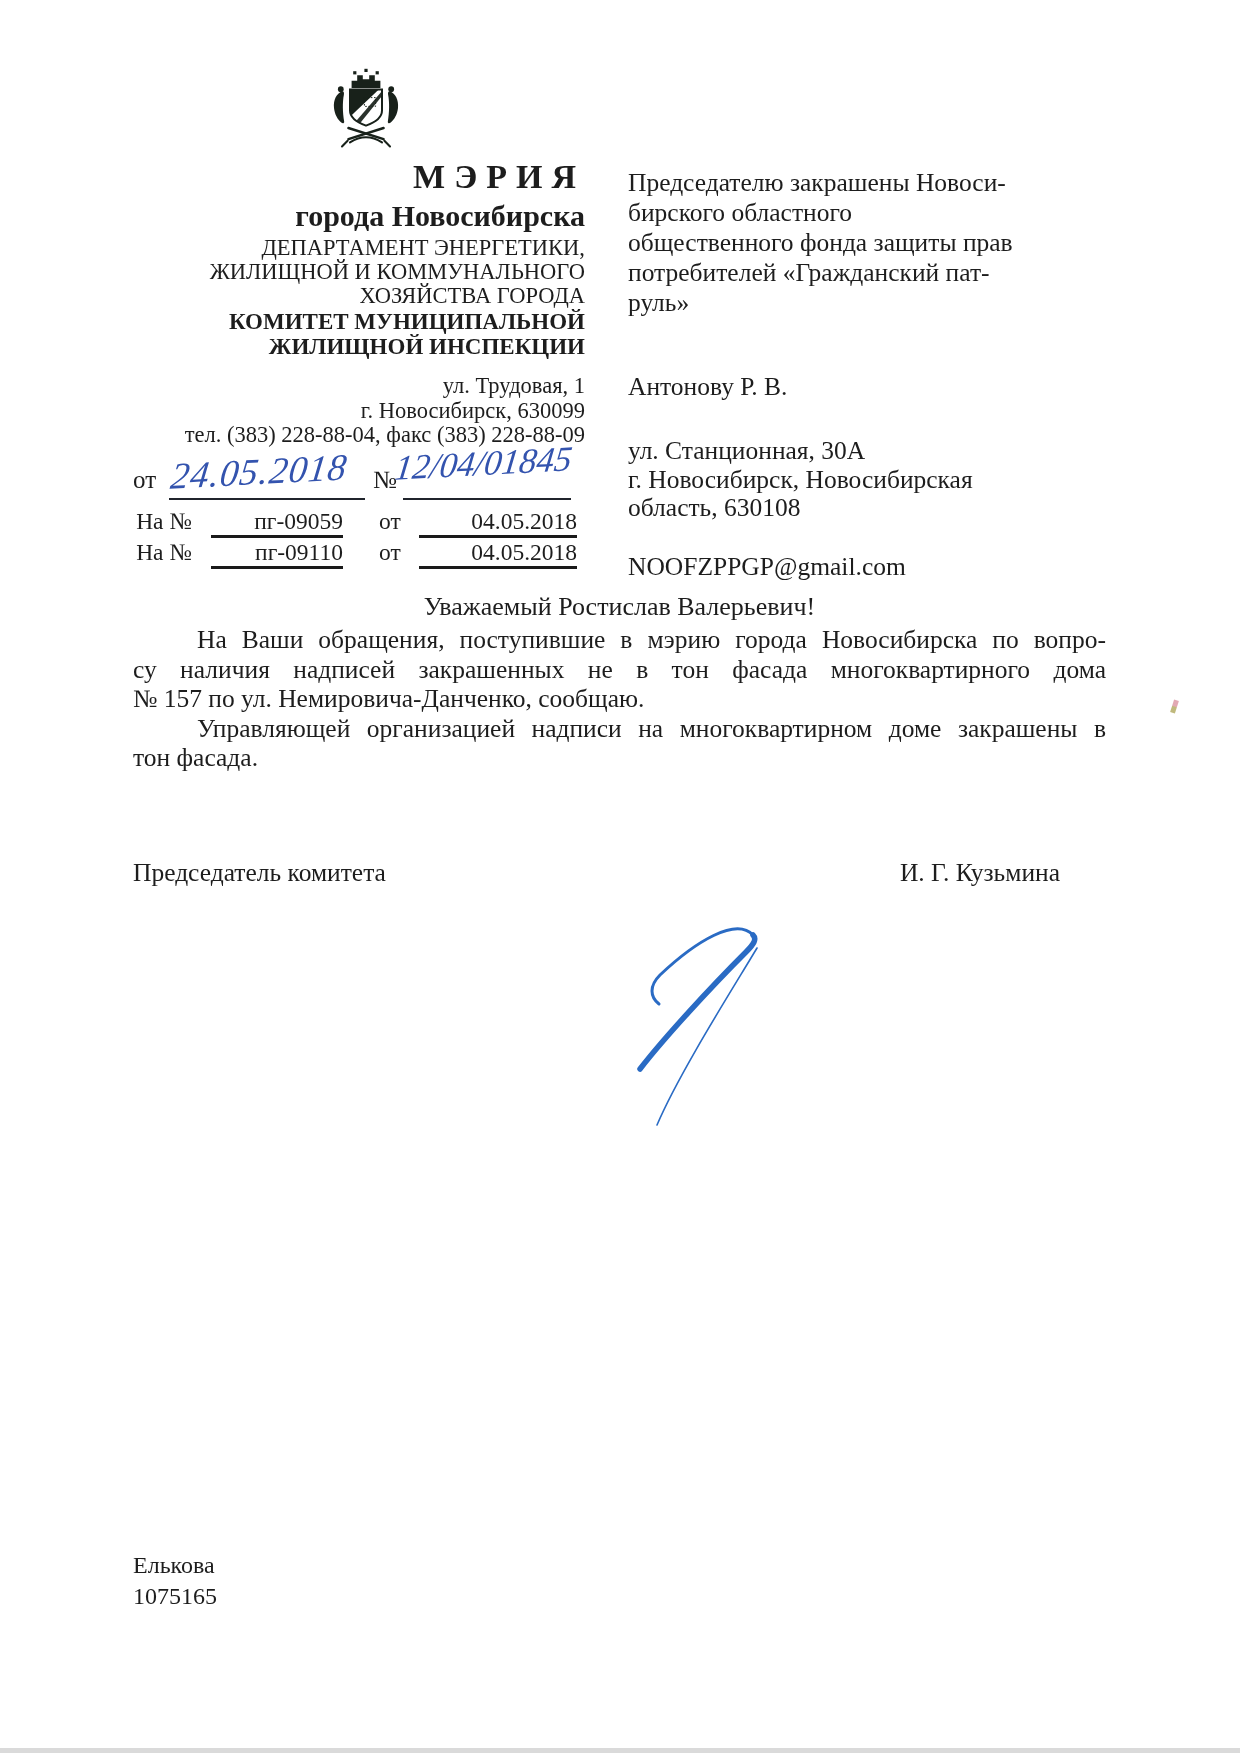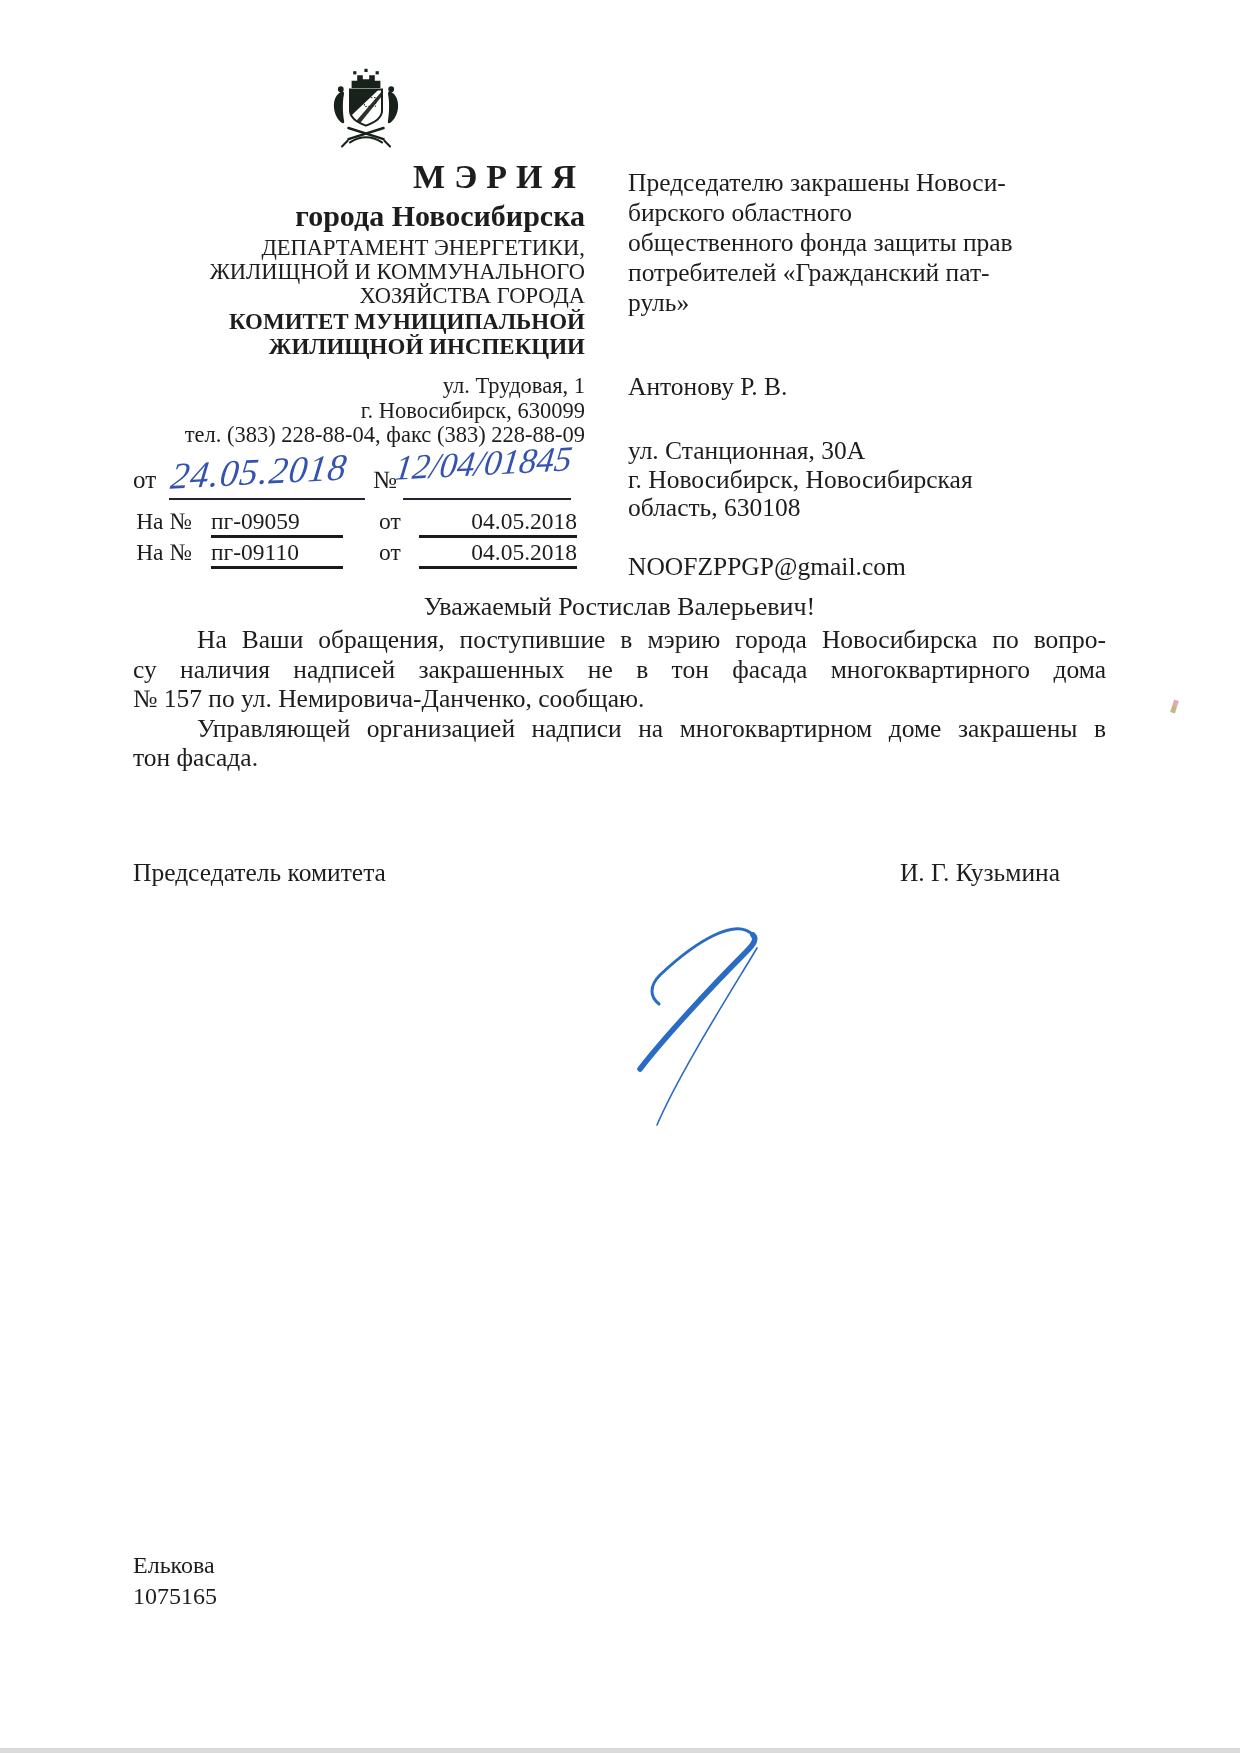--- a/index.html
+++ b/index.html
@@ -23,21 +23,21 @@
   .uline1{position:absolute;left:36px;top:46px;width:196px;border-bottom:2.5px solid #20242c;}
   .uline2{position:absolute;left:270px;top:46px;width:168px;border-bottom:2.5px solid #20242c;}
   .hw{position:absolute;font-family:"Liberation Serif",serif;font-style:italic;
       color:#3353ae;white-space:nowrap;transform:rotate(-3deg) skewX(-10deg);}
   .hw-date{left:38px;top:-2px;font-size:37px;letter-spacing:1px;}
   .hw-num{left:262px;top:-8px;font-size:35px;letter-spacing:0px;}
   
   .refs{position:absolute;left:133px;top:508px;width:470px;font-size:23.5px;}
   .ref-row{display:flex;align-items:baseline;height:31px;}
   .ref-label{width:62px;text-align:center;}
-  .ref-num{width:132px;margin-left:16px;text-align:left;border-bottom:3px solid #1a1a1a;}
+  .ref-num{width:132px;margin-left:16px;text-align:right;border-bottom:3px solid #1a1a1a;}
   .ref-ot{margin-left:36px;width:34px;}
   .ref-date{width:158px;margin-left:6px;text-align:right;border-bottom:3px solid #1a1a1a;}
   
   .recipient{position:absolute;left:628px;top:168px;width:470px;font-size:25.5px;}
   .rec-org{line-height:30px;}
   .rec-name{margin-top:54px;line-height:30px;}
   .rec-addr{margin-top:35px;line-height:28.5px;}
   .rec-email{margin-top:29px;line-height:30px;}
   
   .salutation{position:absolute;left:133px;top:592px;width:973px;text-align:center;font-size:26px;}

